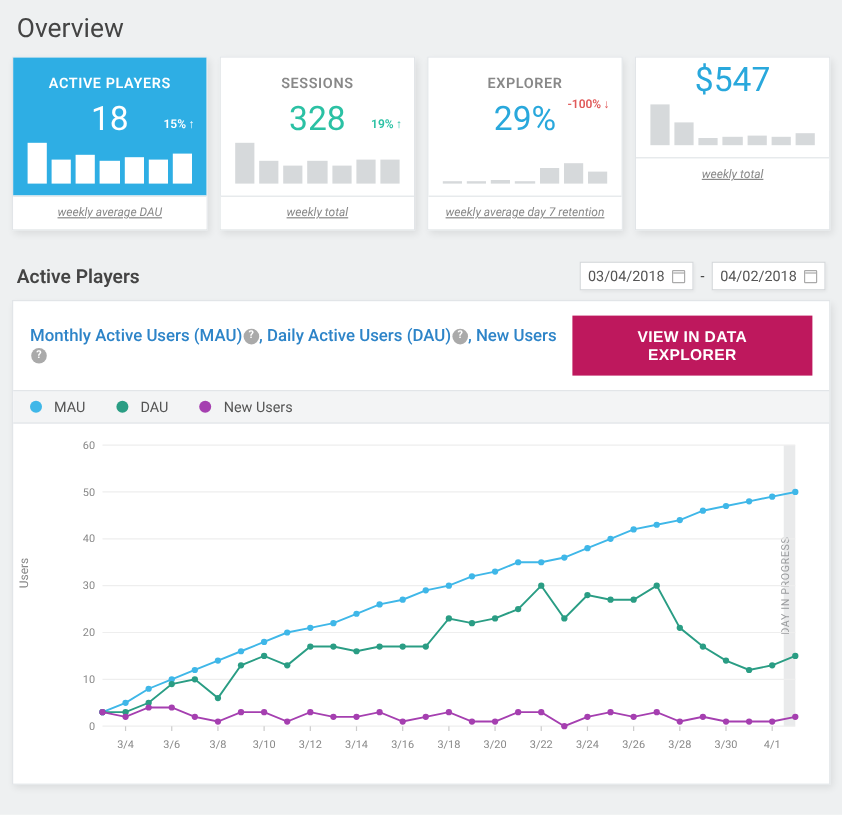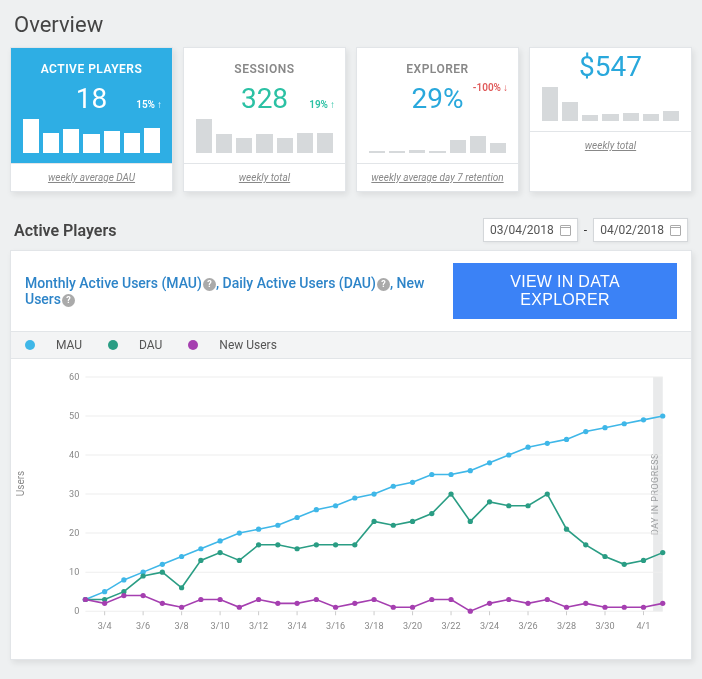--- a/index.html
+++ b/index.html
@@ -31,23 +31,23 @@
   .daterange { display:flex; align-items:center; gap:6px; font-size:12px; }
   .date-input { background:#fff; border:1px solid #d4d7da; padding:4px 6px; display:flex; align-items:center; gap:6px; font-size:12px; color:#555; box-shadow:1px 1px 3px rgba(0,0,0,.06); }
   .cal-icon { width:11px; height:11px; position:relative; }
   .cal-icon::before { content:""; position:absolute; inset:0; border:1.2px solid #aaa; border-radius:1px; }
   .cal-icon::after { content:""; position:absolute; left:1px; right:1px; top:2px; height:1px; background:#aaa; }
 
   .chart-panel { background:#fff; border:1px solid #e2e5e8; box-shadow:2px 3px 6px rgba(0,0,0,.08); }
   .chart-top { display:flex; align-items:center; justify-content:space-between; padding:12px 14px; }
   .chart-links { font-size:14px; color:#2d84c8; font-weight:500; }
   .chart-links .q { display:inline-block; width:13px; height:13px; border-radius:50%; background:#aaa; color:#fff; font-size:9px; text-align:center; line-height:13px; margin-left:1px; vertical-align:middle; font-weight:700; }
-  .btn { background:#3b82f6; color:#fff; font-size:16px; font-weight:400; letter-spacing:.3px; border:none; padding:10px 16px; cursor:pointer; }
+  .btn { background:#be185d; color:#fff; font-size:13px; font-weight:700; letter-spacing:.3px; border:none; padding:10px 16px; cursor:pointer; }
   .legend { background:#f3f4f5; border-top:1px solid #e2e5e8; border-bottom:1px solid #e2e5e8; padding:6px 14px; font-size:12px; display:flex; gap:26px; color:#555; }
-  .legend .item { display:flex; align-items:center; gap:21px; }
+  .legend .item { display:flex; align-items:center; gap:10px; }
   .dot { width:10px; height:10px; border-radius:50%; }
 
   .chart-area { position:relative; height:300px; padding:8px 8px 24px 44px; }
   .ylabel { position:absolute; left:4px; top:50%; transform:rotate(-90deg) translateX(50%); transform-origin:left top; font-size:10px; color:#888; }
   svg.plot { width:100%; height:100%; display:block; }
   .grid line { stroke:#eee; stroke-width:1; }
   .axis text { font-size:9px; fill:#888; }
   .series path { fill:none; stroke-width:1.6; }
   .series circle { r:2.6; }
   .dip { fill:#e9eaeb; }

